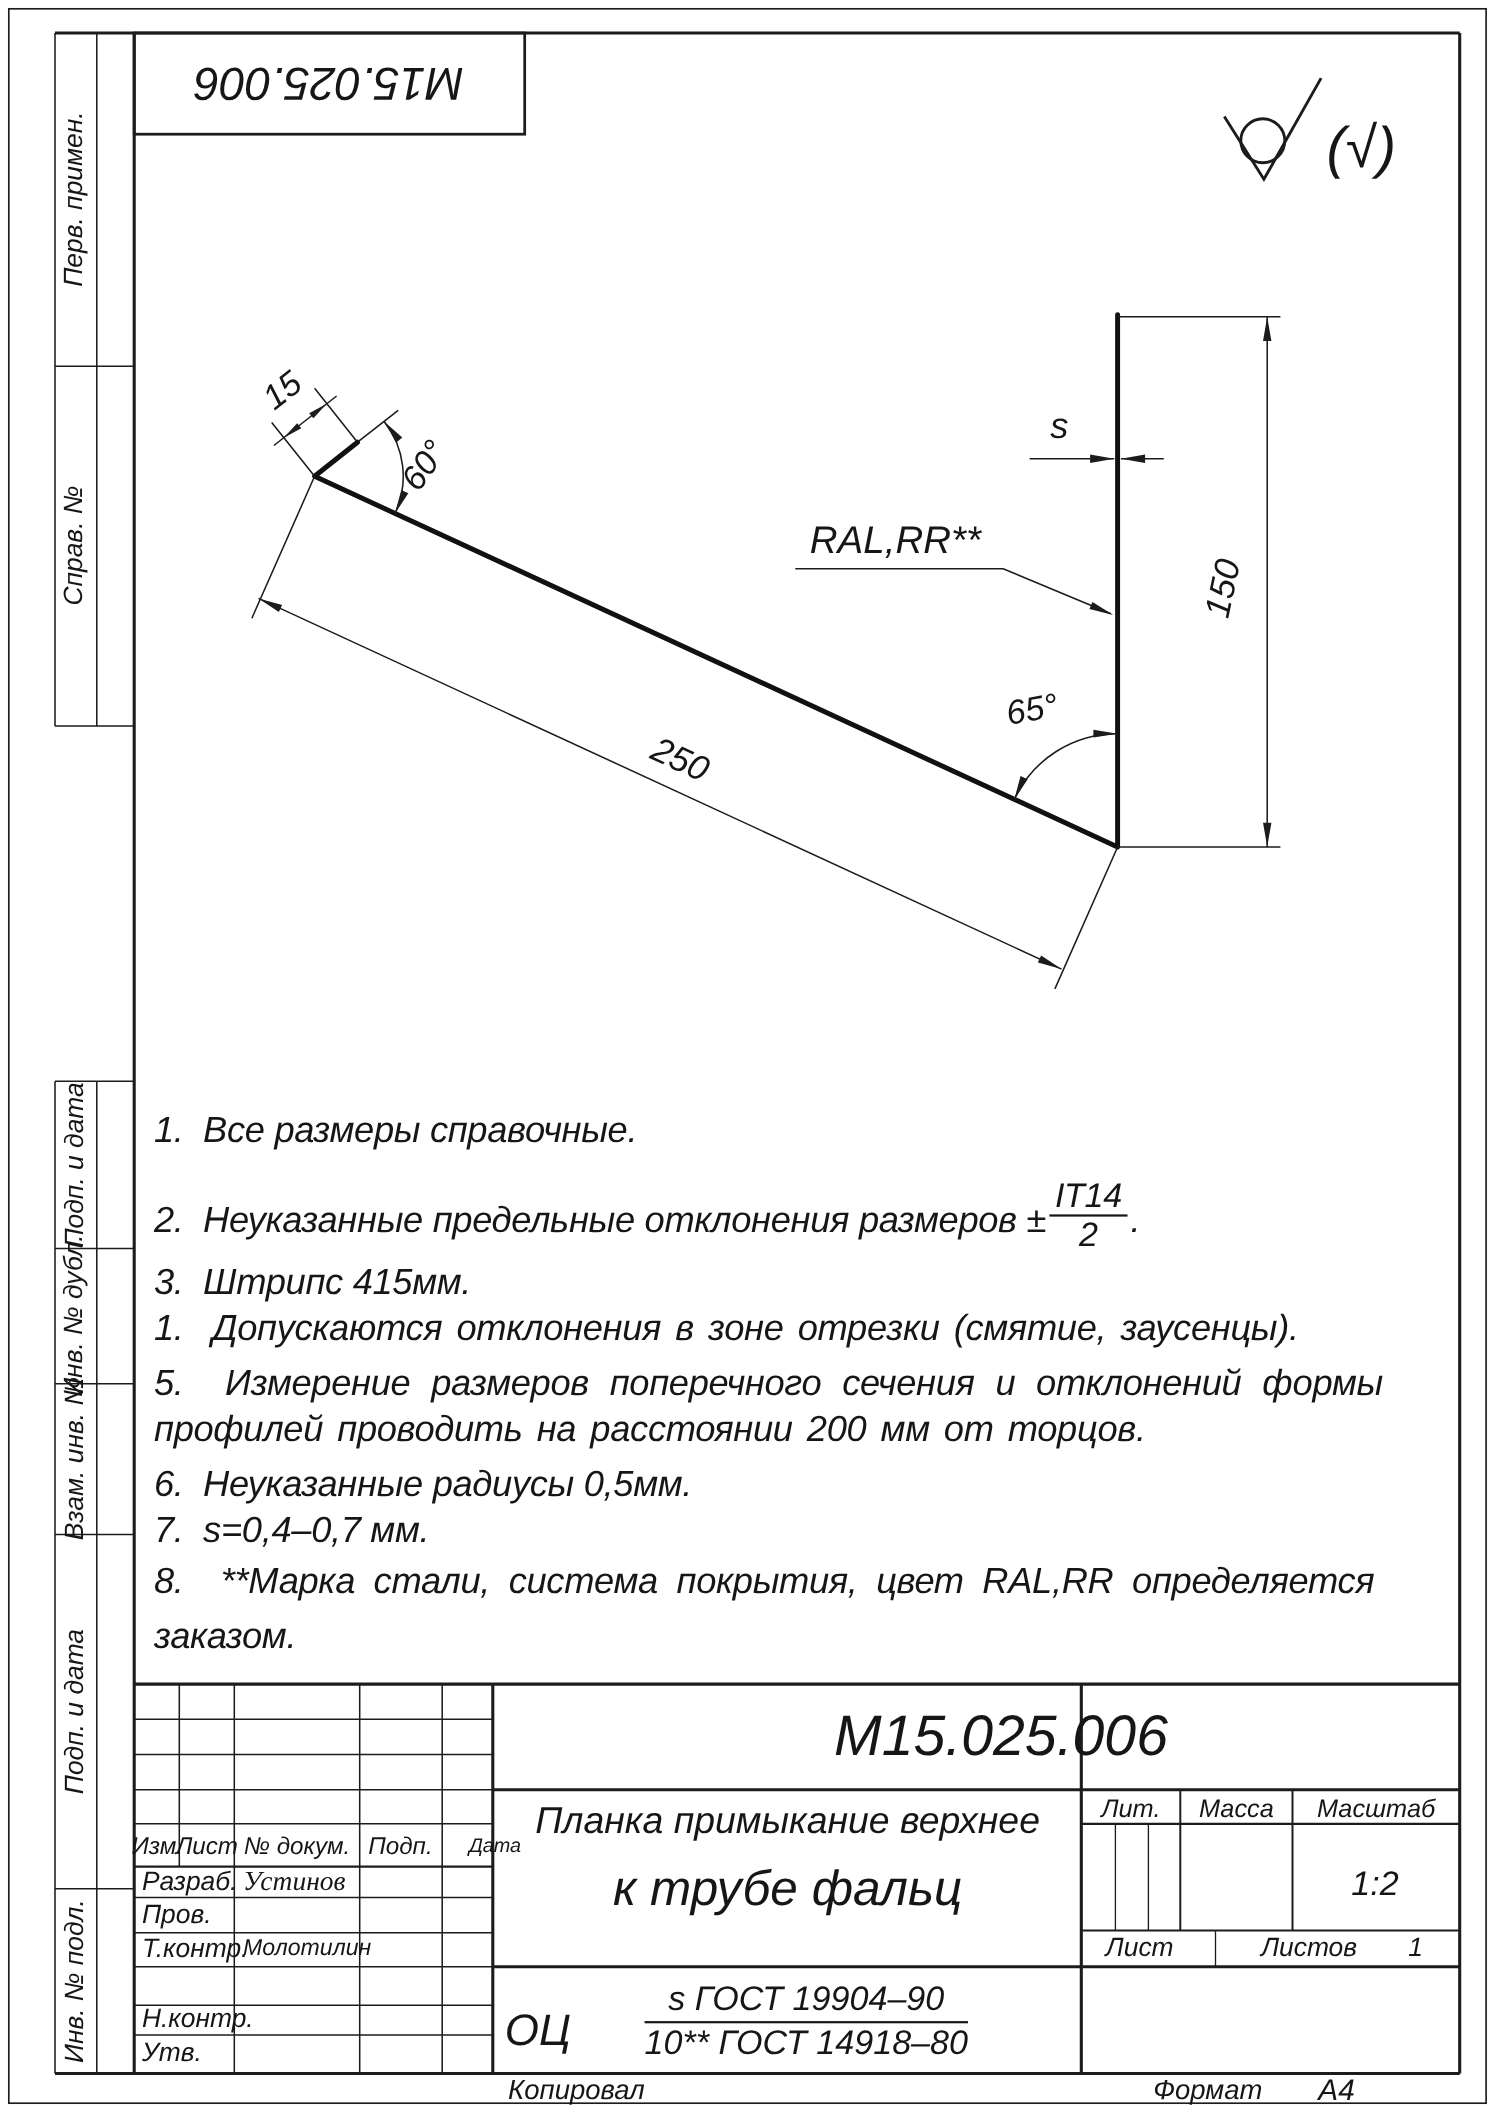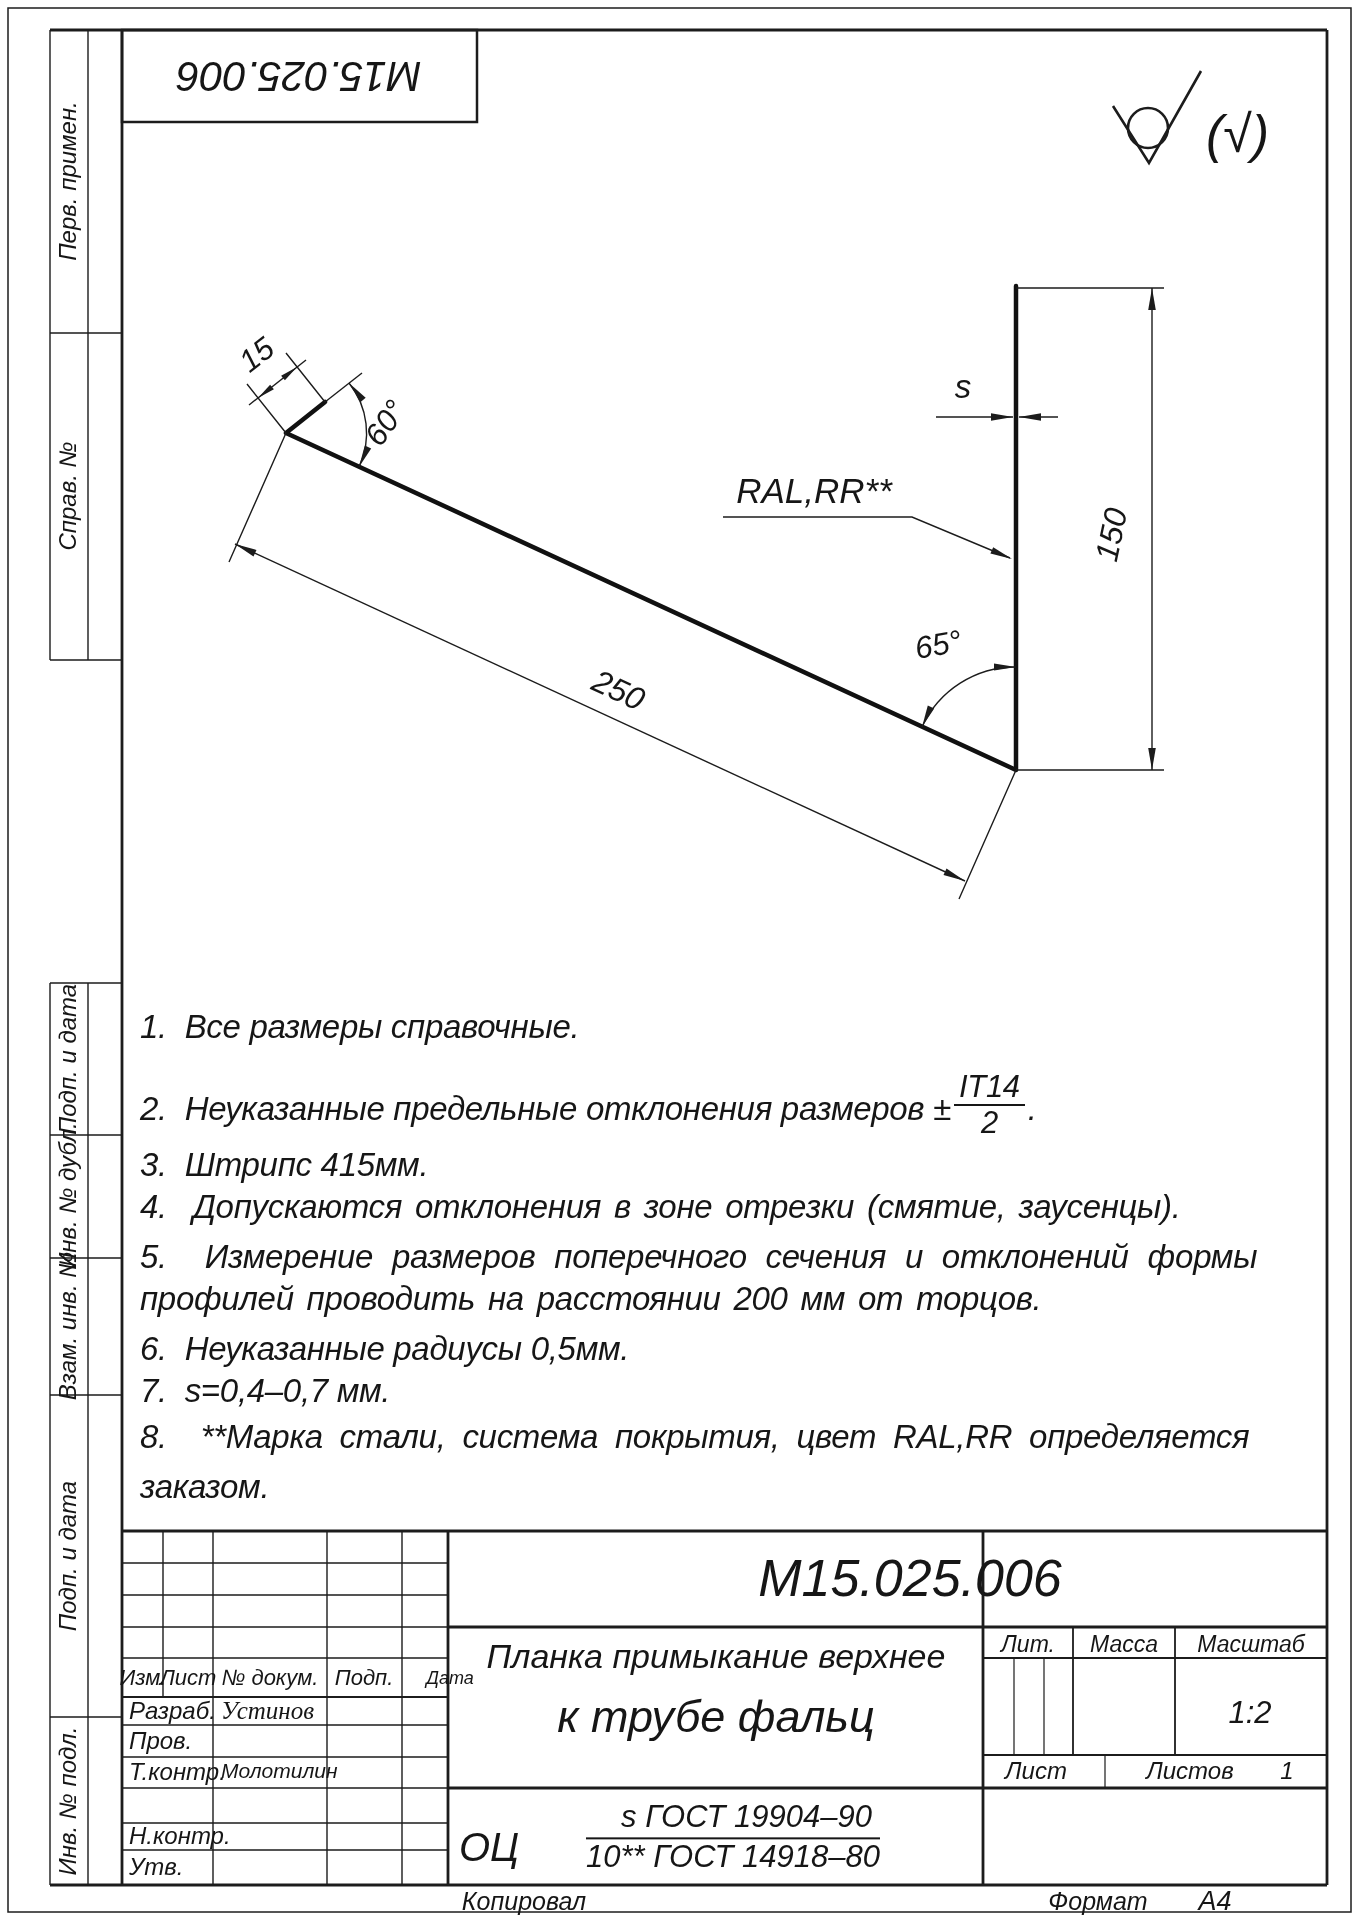--- a/index.html
+++ b/index.html
@@ -7,21 +7,21 @@
         font-family:"Liberation Sans",sans-serif;color:#161616;overflow:hidden;}
   svg{position:absolute;left:0;top:0;}
   svg text{fill:#161616;font-style:italic;font-family:"Liberation Sans",sans-serif;}
   .ctr{position:absolute;transform:translate(-50%,-50%);white-space:nowrap;font-style:italic;}
   .lft{position:absolute;transform:translateY(-50%);white-space:nowrap;font-style:italic;}
   .note{position:absolute;left:140px;font-style:italic;font-size:33px;white-space:pre;
         letter-spacing:-0.3px;}
   .ws10{word-spacing:10px;} .ws8{word-spacing:8px;} .ws4{word-spacing:4px;}
   .frac{display:inline-block;vertical-align:middle;text-align:center;line-height:1.08;
         font-size:31px;margin:0 3px;transform:translateY(-6px);}
-  .fn{display:block;border-bottom:2.5px solid #161616;padding:0 5px 1px;text-align:right;}
+  .fn{display:block;border-bottom:2.5px solid #161616;padding:0 5px 1px;}
   .fd{display:block;}
   .vlabel{position:absolute;left:46px;width:44px;height:0;display:flex;
           align-items:center;justify-content:center;}
   .vlabel span{transform:rotate(-90deg);white-space:nowrap;font-style:italic;font-size:24px;}
   .rot180{transform:translate(-50%,-50%) rotate(180deg);}
   .matfrac{position:absolute;text-align:center;font-style:italic;font-size:31px;
            transform:translate(-50%,-50%);line-height:1.15;}
   .matfrac .fn{padding:0 8px 2px;}
 </style>
 </head>
@@ -136,21 +136,21 @@
   <div class="vlabel" style="top:1556px">
       <span>Подп. и дата</span>
     </div>
   <div class="vlabel" style="top:1801px">
       <span>Инв. № подл.</span>
     </div>
 
   <div class="note" style="top:1008px">1.  Все размеры справочные.</div>
   <div class="note" style="top:1076px"><span>2.  Неуказанные предельные отклонения размеров ±</span><span class="frac"><span class="fn">IT14</span><span class="fd">2</span></span><span>.</span></div>
   <div class="note" style="top:1146px">3.  Штрипс 415мм.</div>
-  <div class="note ws4" style="top:1188px">4.  Допускаются отклонения в зоне отрезки (смятие, заусенцы).</div>
+  <div class="note ws4" style="top:1188px">1.  Допускаются отклонения в зоне отрезки (смятие, заусенцы).</div>
   <div class="note ws10" style="top:1238px">5.  Измерение размеров поперечного сечения и отклонений формы</div>
   <div class="note ws4" style="top:1280px">профилей проводить на расстоянии 200 мм от торцов.</div>
   <div class="note" style="top:1330px">6.  Неуказанные радиусы 0,5мм.</div>
   <div class="note" style="top:1372px">7.  s=0,4–0,7 мм.</div>
   <div class="note ws8" style="top:1418px">8.  **Марка стали, система покрытия, цвет RAL,RR определяется</div>
   <div class="note" style="top:1468px">заказом.</div>
 
   <div class="ctr" style="left:910px;top:1578px;font-size:52px;">М15.025.006</div>
 
   <div class="ctr" style="left:143px;top:1678px;font-size:22px;">Изм.</div>

